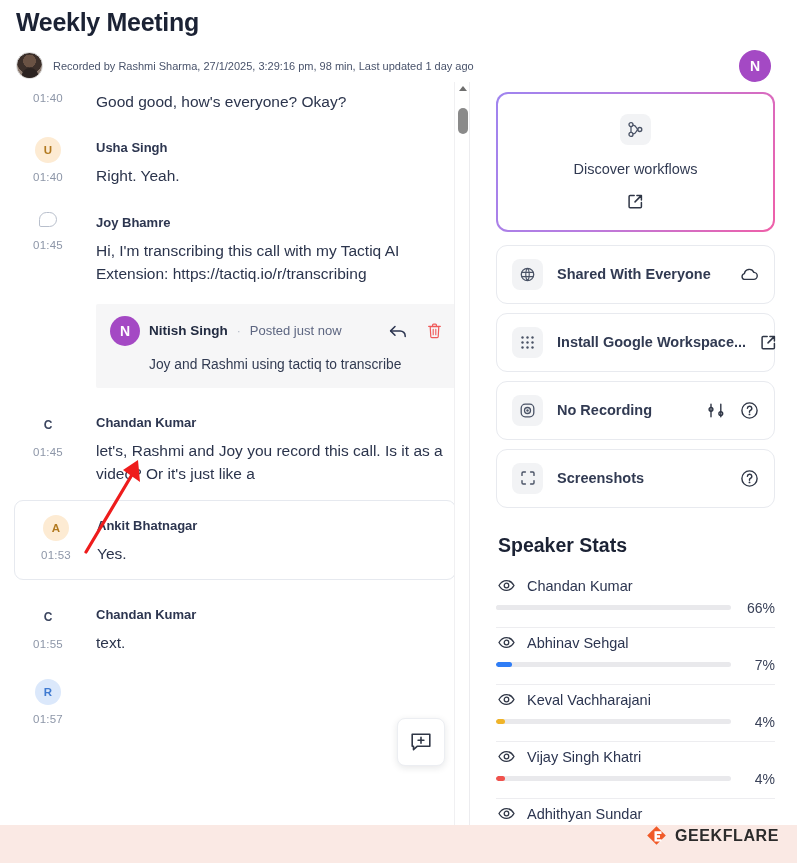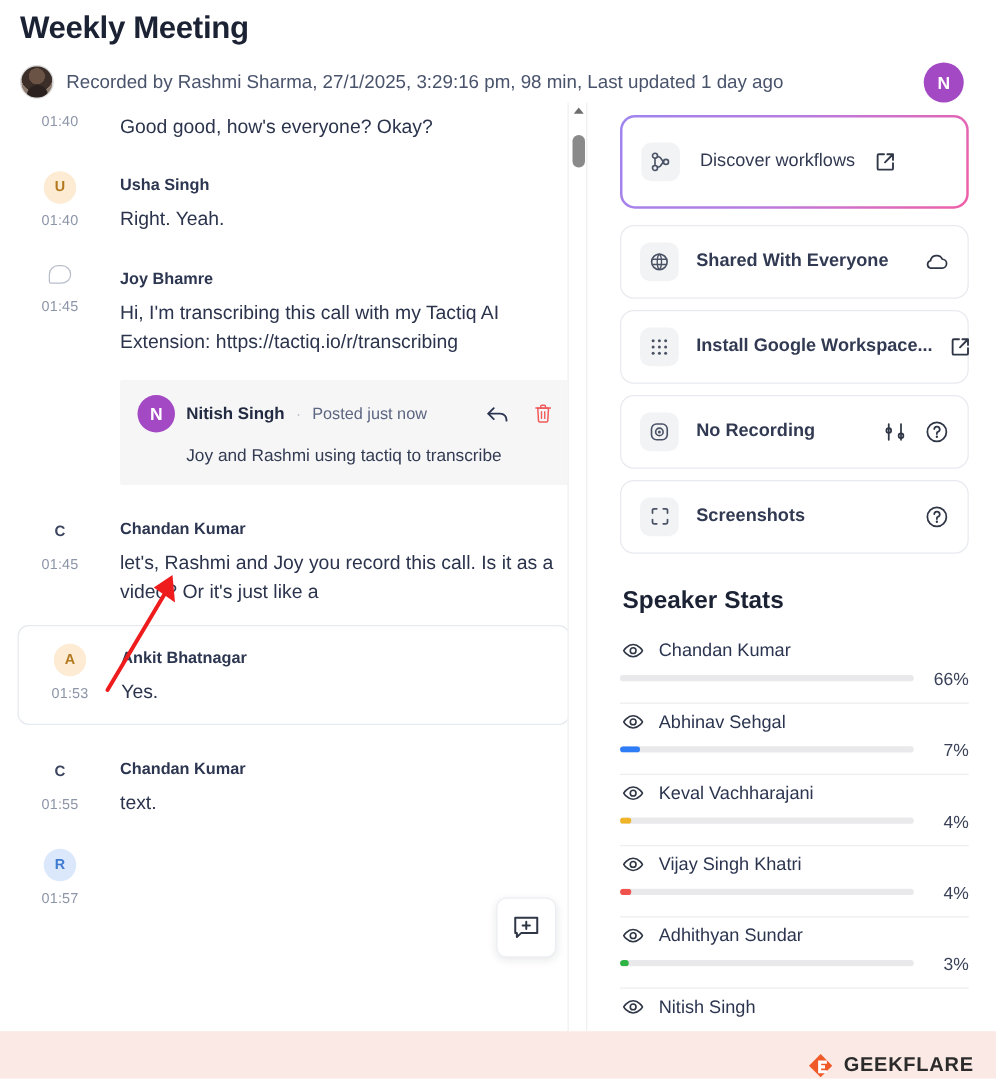--- a/index.html
+++ b/index.html
@@ -23,21 +23,21 @@
   .meta-avatar {
     width: 27px; height: 27px; border-radius: 50%; flex: 0 0 auto;
     background: radial-gradient(circle at 50% 32%, #6a5244 0 30%, #3c2f2a 31% 60%, #8d7b70 61% 100%);
     border: 1px solid #d9d9d9; overflow: hidden; position: relative;
   }
   .meta-avatar::after {
     content: ""; position: absolute; left: 50%; top: 58%; width: 17px; height: 17px;
     transform: translateX(-50%); border-radius: 50% 50% 40% 40%;
     background: #2b2220;
   }
-  .meta-text { font-size: 15px; color: #49536b; white-space: nowrap; }
+  .meta-text { font-size: 11px; color: #49536b; white-space: nowrap; }
   .meta-spacer { flex: 1 1 auto; }
   .user-avatar {
     width: 32px; height: 32px; border-radius: 50%;
     background: #a449c4; color: #ffffff;
     display: flex; align-items: center; justify-content: center;
     font-size: 14px; font-weight: 600; flex: 0 0 auto; margin-right: 4px;
   }
 
   
   .body { flex: 1 1 auto; display: flex; min-height: 0; position: relative; }
@@ -136,21 +136,21 @@
     border: 1px solid #e8eaef; border-radius: 11px;
     background: #fff; padding: 13px 15px; margin-bottom: 9px; cursor: pointer;
   }
   .hl-wrap {
     border-radius: 12px; padding: 2px;
     background: linear-gradient(118deg,#9f84ef 0%, #b87ce0 45%, #ef5fa8 100%);
     margin-bottom: 13px;
   }
   .hl-inner {
     background: #fff; border-radius: 10px; display: flex; align-items: center;
-    gap: 16px; padding: 20px 15px; cursor: pointer;
+    gap: 16px; padding: 20px 15px; cursor: pointer; flex-direction: column;
   }
   .sq-icon {
     width: 31px; height: 31px; border-radius: 8px; background: #f2f3f5;
     display: flex; align-items: center; justify-content: center; flex: 0 0 auto;
   }
   .feature-label { font-size: 14.5px; color: #313a52; white-space: nowrap; }
   .feature-label.bold { font-weight: 600; }
   .feature-right { margin-left: auto; display: flex; align-items: center; gap: 14px; }
 
   .stats-title {
@@ -163,21 +163,21 @@
   .stat-bar-row { display: flex; align-items: center; gap: 10px; padding-bottom: 7px; }
   .bar-track {
     flex: 1 1 auto; height: 5px; border-radius: 4px; background: #e9e9ec; overflow: hidden;
   }
   .bar-fill { height: 100%; border-radius: 4px; }
   .bar-pct { font-size: 14px; color: #3a4259; width: 34px; text-align: right; }
 
   
   .footer {
     flex: 0 0 auto; height: 38px; background: #fae9e4;
-    display: flex; align-items: flex-end; justify-content: flex-end;
+    display: flex; align-items: flex-start; justify-content: flex-end;
     padding-right: 18px;
   }
   .brand { display: flex; align-items: center; gap: 8px; }
   .brand-name { font-size: 16px; font-weight: 700; color: #2b2b2b; letter-spacing: .6px; }
 </style>
 </head>
 <body>
 
 <div class="page">
 

